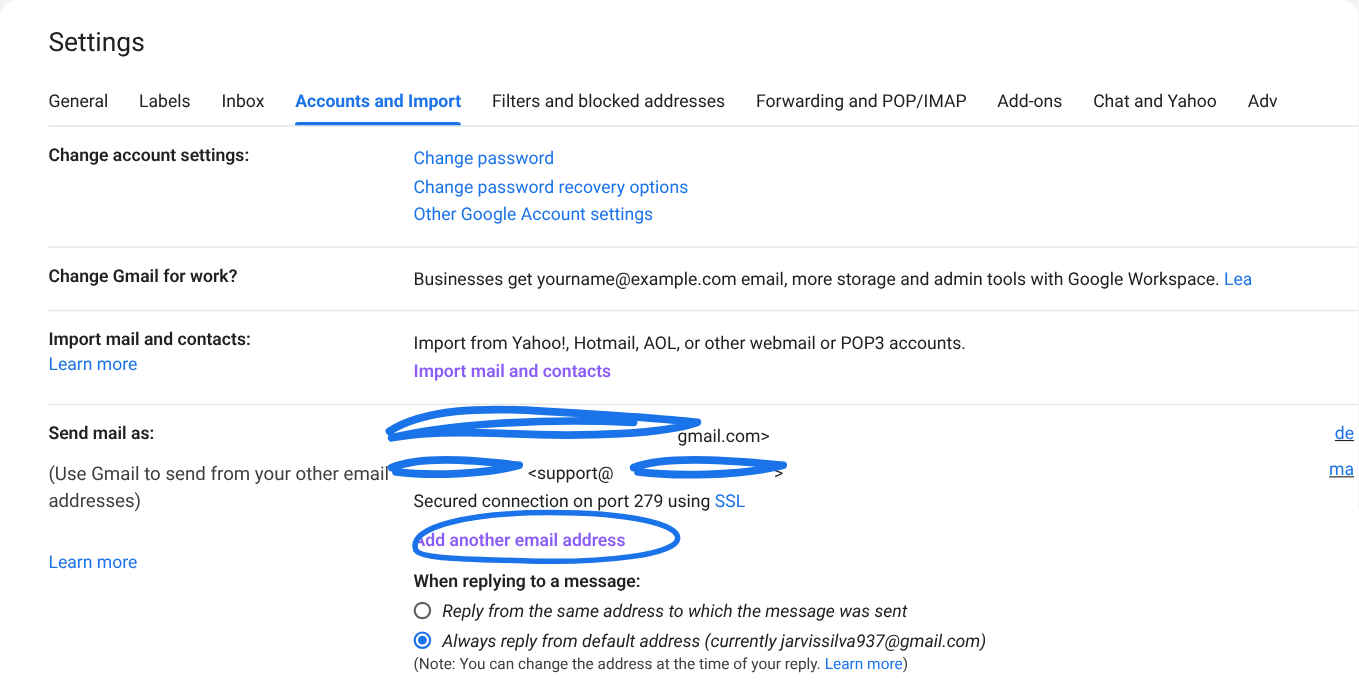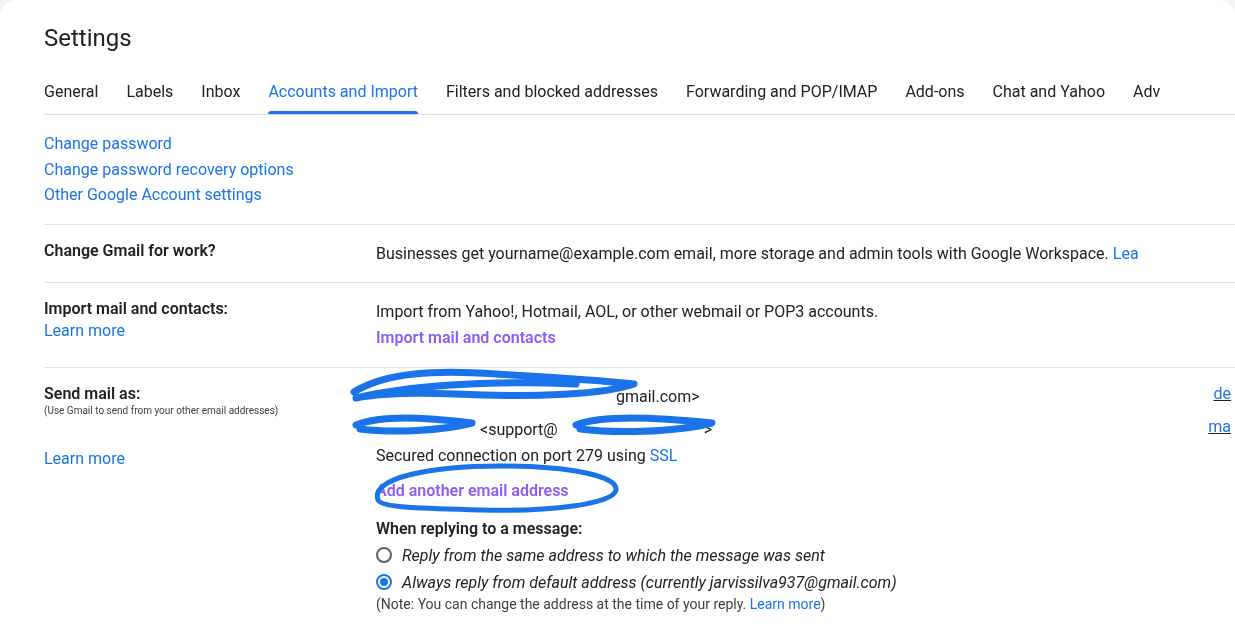--- a/index.html
+++ b/index.html
@@ -38,21 +38,21 @@
   }
   .tab {
     font-size: 16px;
     color: #202124;
     padding: 2px 0 12px 0;
     cursor: pointer;
     position: relative;
   }
   .tab.active {
     color: #1a73e8;
-    font-weight: 400;
+    font-weight: 700;
   }
   .tab.active::after {
     content: "";
     position: absolute;
     left: 0;
     right: 0;
     bottom: -1px;
     height: 3px;
     background: #1a73e8;
     border-radius: 3px 3px 0 0;
@@ -82,23 +82,23 @@
     flex-shrink: 0;
     text-align: right;
     padding-right: 4px;
     text-decoration: underline;
   }
   .label-title {
     font-weight: 600;
     color: #202124;
   }
   .label-sub {
-    font-size: 10px;
+    font-size: 17px;
     color: #3c4043;
-    margin-top: 0;
+    margin-top: 16px;
     line-height: 1.5;
   }
   .link {
     color: #1a73e8;
     cursor: pointer;
   }
   .link-bold {
     color: #8b5cf6;
     font-weight: 600;
     cursor: pointer;
@@ -175,20 +175,23 @@
       <div class="tab">Filters and blocked addresses</div>
       <div class="tab">Forwarding and POP/IMAP</div>
       <div class="tab">Add-ons</div>
       <div class="tab">Chat and Yahoo</div>
       <div class="tab">Adv</div>
     </div>
 
   <div class="sections">
 
     <div class="section">
+      <div class="label-col">
+        <div class="label-title">Change account settings:</div>
+      </div>
       <div class="content-col">
         <div class="content-line"><span class="link">Change password</span></div>
         <div class="content-line"><span class="link">Change password recovery options</span></div>
         <div class="content-line"><span class="link">Other Google Account settings</span></div>
       </div>
       <div class="right-col"></div>
     </div>
 
     <div class="section">
       <div class="label-col">

